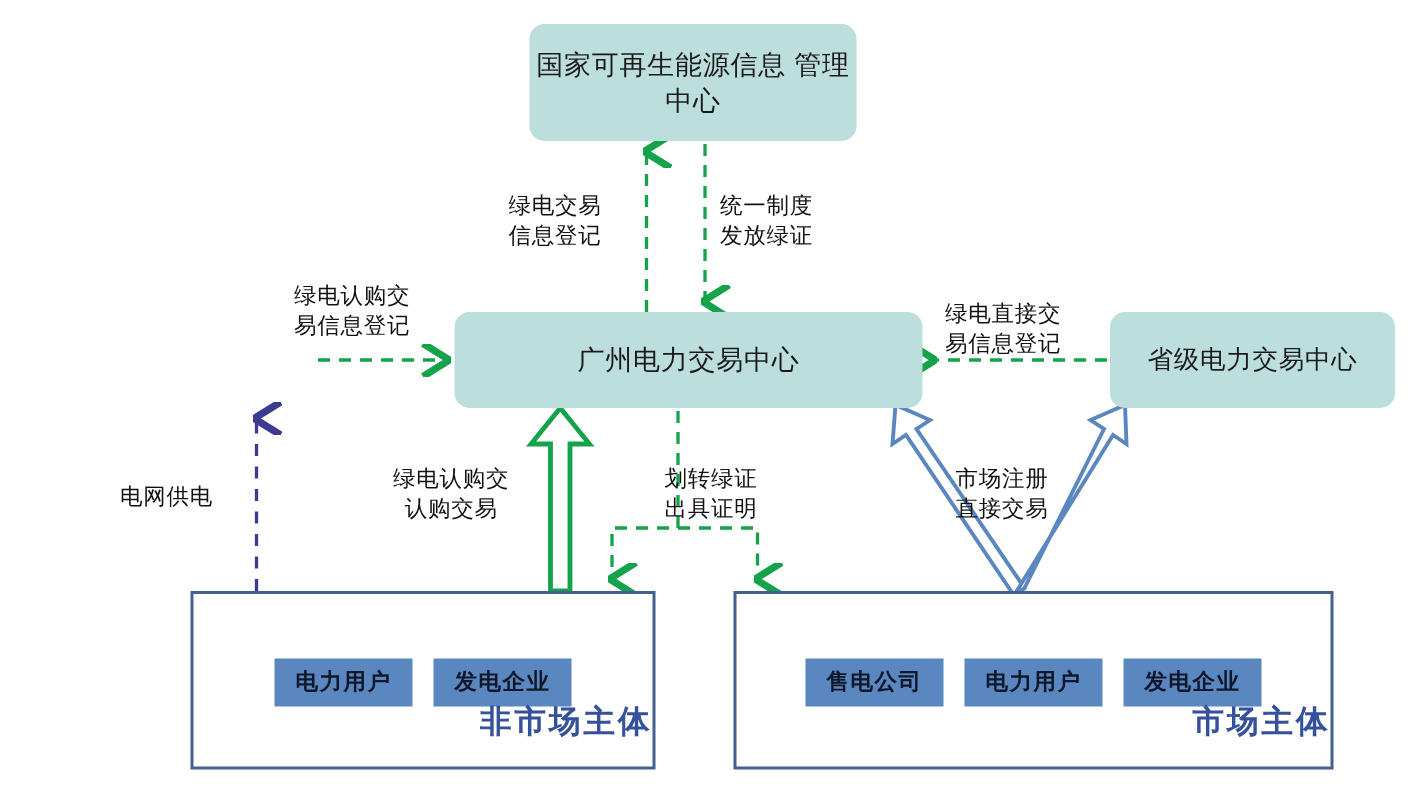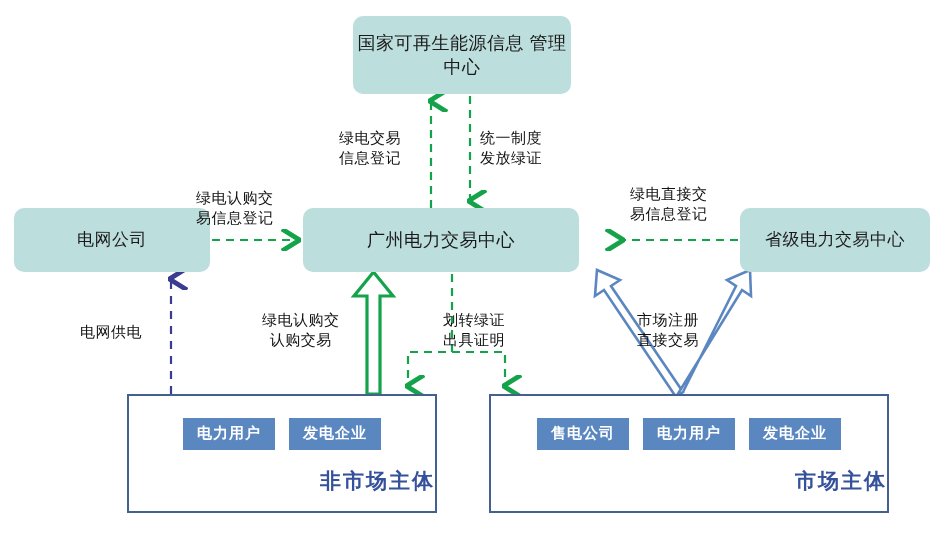--- a/index.html
+++ b/index.html
@@ -20,44 +20,45 @@
     display:flex;align-items:center;justify-content:center;
     text-align:center;
     color:#1a1a1a;
     font-size:17px;
     line-height:1.35;
     letter-spacing:.5px;
     box-sizing:border-box;
   }
   #node-national{left:353px;top:16px;width:218px;height:78px;font-size:18px;}
   #node-grid{left:14px;top:208px;width:196px;height:64px;}
-  #node-gz{left:303px;top:208px;width:276px;height:64px;font-size:18px;}
+  #node-gz{left:303px;top:208px;width:312px;height:64px;font-size:18px;}
   #node-prov{left:740px;top:208px;width:190px;height:64px;}
 
   
   .group{
     position:absolute;
     border:2px solid #44608F;
     background:#ffffff;
     box-sizing:border-box;
   }
   #group-nonmarket{left:127px;top:394px;width:310px;height:119px;}
   #group-market{left:489px;top:394px;width:400px;height:119px;}
   .tagrow{
     position:absolute;left:0;right:0;top:22px;
     display:flex;justify-content:center;gap:14px;
   }
   .tag{
     background:#5B87C0;
-    color:#ffffff;
+    color:#0f172a;
     font-weight:bold;
     font-size:15px;
     letter-spacing:1px;
     padding:6px 14px 7px 14px;
     white-space:nowrap;
+    margin-top:21px;
   }
   .grouptitle{
     position:absolute;left:0;right:0;bottom:16px;
     text-align:right;
     color:#35519B;
     font-weight:bold;
     font-size:21px;
     letter-spacing:2px;
   }
 
@@ -67,21 +68,21 @@
     font-size:15px;
     line-height:1.32;
     color:#111111;
     white-space:pre;
     text-align:center;
     letter-spacing:.5px;
   }
   #lbl-greentrade{left:339px;top:128px;}
   #lbl-unified{left:480px;top:128px;}
   #lbl-purchase{left:196px;top:188px;}
-  #lbl-direct{left:630px;top:184px;}
+  #lbl-direct{left:630px;top:200px;}
   #lbl-supply{left:80px;top:322px;}
   #lbl-register{left:262px;top:310px;}
   #lbl-transfer{left:443px;top:310px;}
   #lbl-marketreg{left:637px;top:310px;}
 </style>
 </head>
 <body>
 
 <div id="stage">
 
@@ -143,21 +144,20 @@
     
     <g>
       <path d="M676,397 L604,290 L595,296 L597,270 L620,280 L611,286 L683,392 Z" fill="#ffffff" stroke="#5B87C0" stroke-width="2.6" stroke-linejoin="miter"></path>
       <path d="M676,397 L742,290 L751,296 L750,270 L727,280 L736,286 L683,392 Z" fill="#ffffff" stroke="#5B87C0" stroke-width="2.6" stroke-linejoin="miter"></path>
     </g>
   </svg>
 
   <div class="node" id="node-national">国家可再生能源信息
 管理中心</div>
 
-  <div class="node" id="node-grid">电网公司</div>
 
   <div class="node" id="node-gz">广州电力交易中心</div>
 
   <div class="node" id="node-prov">省级电力交易中心</div>
 
   <div class="edgelabel" id="lbl-unified">统一制度
 发放绿证</div>
   <div class="edgelabel" id="lbl-greentrade">绿电交易
 信息登记</div>
   <div class="edgelabel" id="lbl-purchase">绿电认购交

